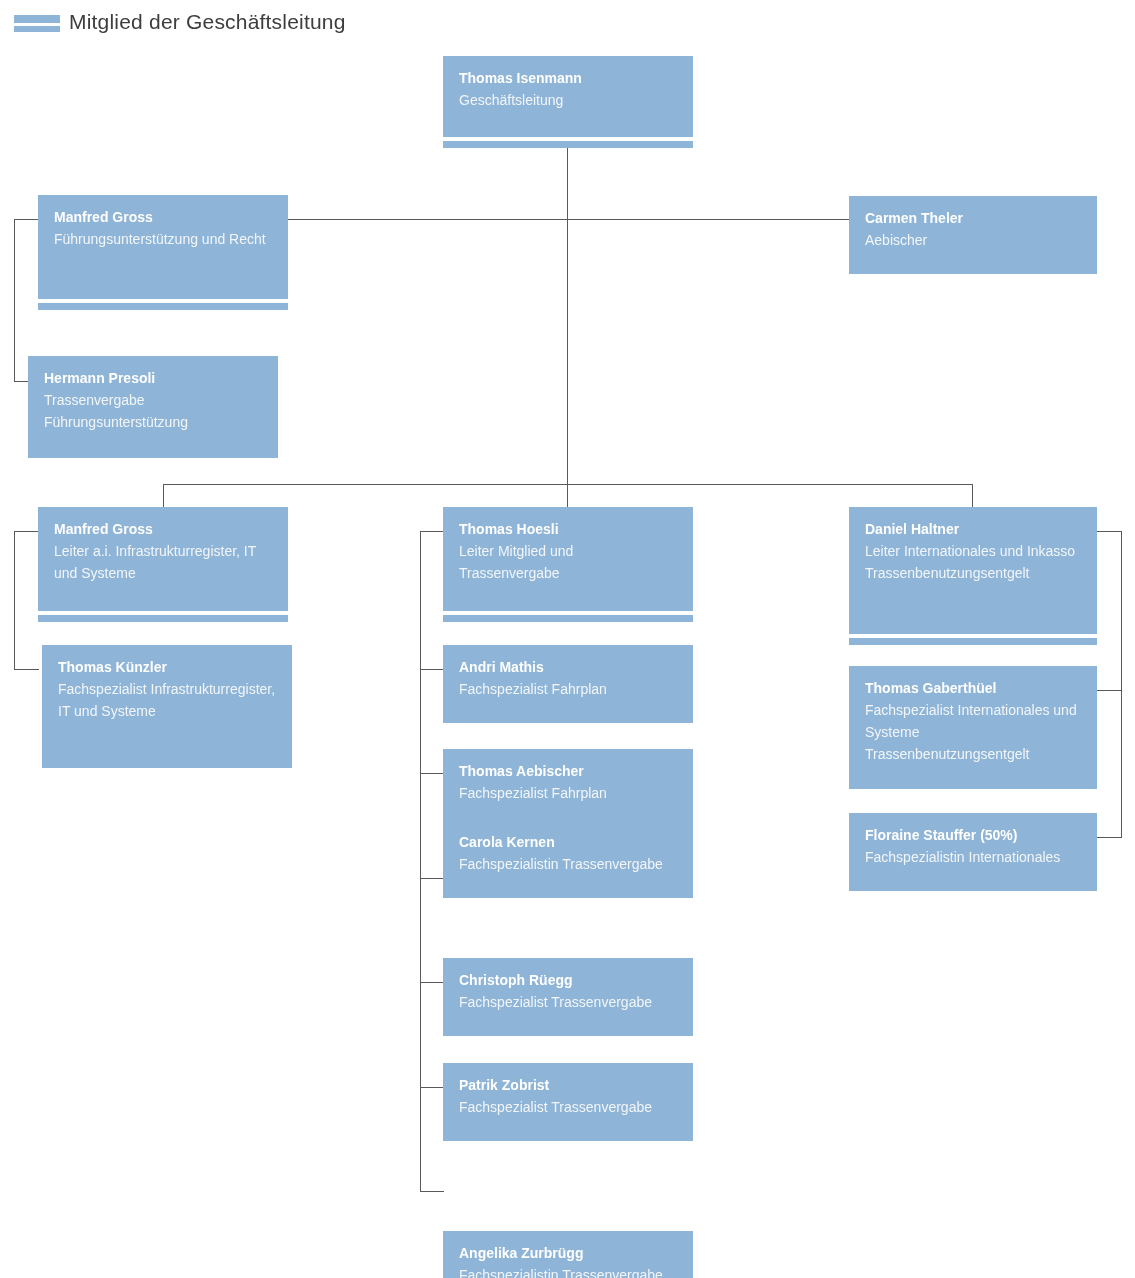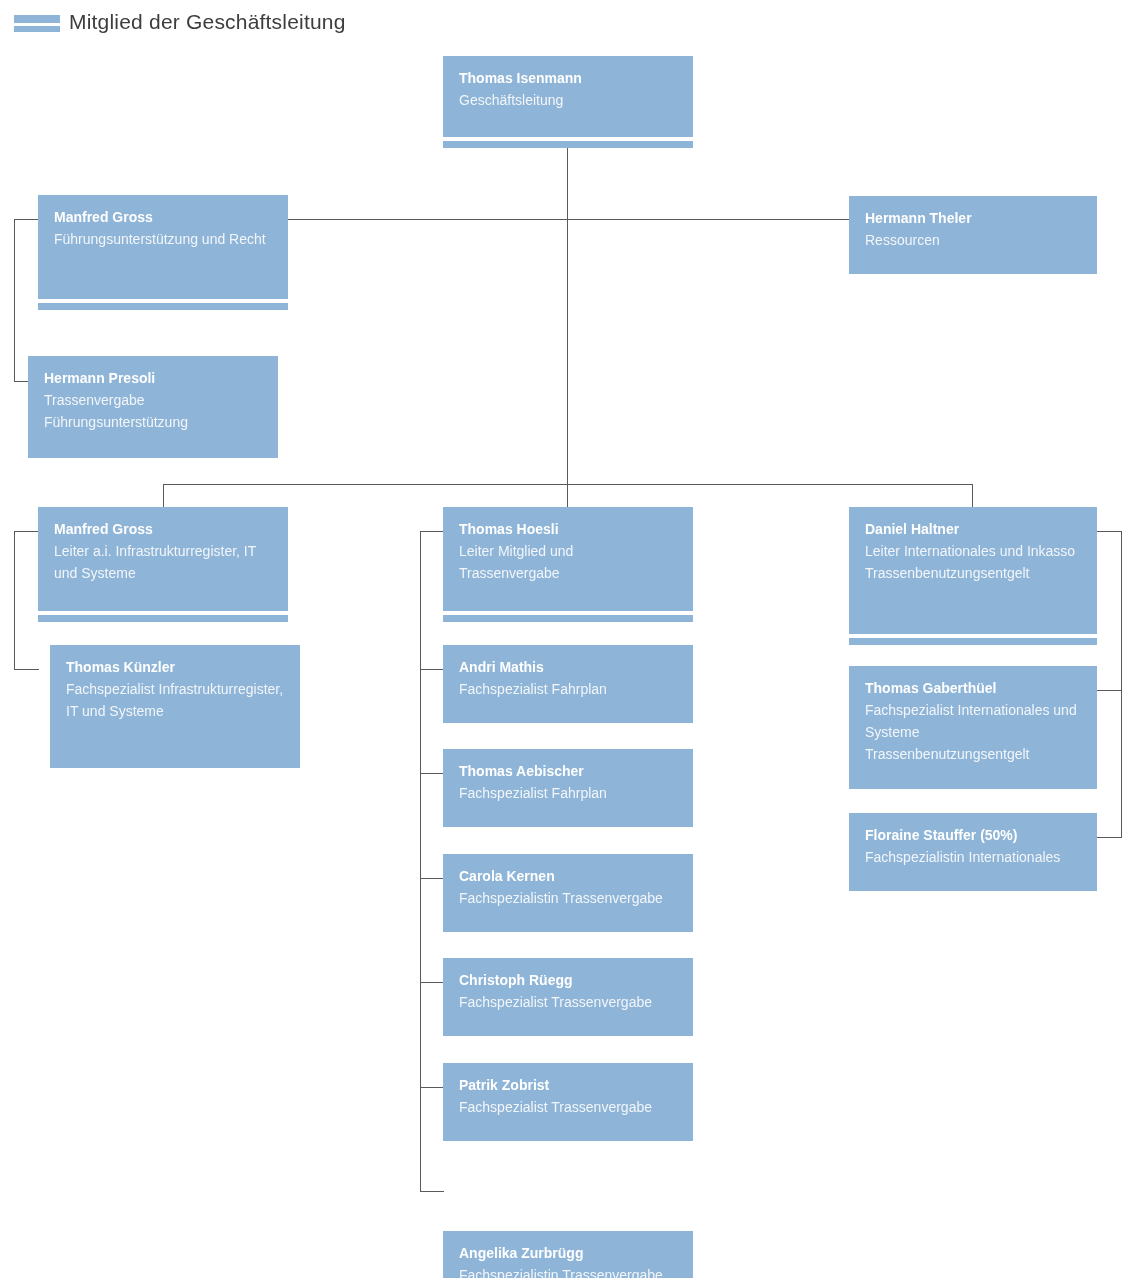--- a/index.html
+++ b/index.html
@@ -93,41 +93,41 @@
   <div class="node" style="left:38px;top:195px;width:250px">
     <div class="box" style="height:104px">
       <div class="nm">Manfred Gross</div>
       <div class="rl">Führungsunterstützung und Recht</div>
     </div>
     <div class="stripe"></div>
   </div>
 
   <div class="node" style="left:849px;top:196px;width:248px">
     <div class="box" style="height:78px">
-      <div class="nm">Hermann Theler</div>
-      <div class="rl">Ressourcen</div>
+      <div class="nm">Carmen Theler</div>
+      <div class="rl">Aebischer</div>
     </div>
   </div>
 
   <div class="node" style="left:28px;top:356px;width:250px">
     <div class="box" style="height:102px">
       <div class="nm">Hermann Presoli</div>
       <div class="rl">Trassenvergabe Führungsunterstützung</div>
     </div>
   </div>
 
   <div class="node" style="left:38px;top:507px;width:250px">
     <div class="box" style="height:104px">
       <div class="nm">Manfred Gross</div>
       <div class="rl">Leiter a.i. Infrastrukturregister, IT und Systeme</div>
     </div>
     <div class="stripe"></div>
   </div>
 
-  <div class="node" style="left:50px;top:645px;width:250px">
+  <div class="node" style="left:42px;top:645px;width:250px">
     <div class="box" style="height:123px">
       <div class="nm">Thomas Künzler</div>
       <div class="rl">Fachspezialist Infrastrukturregister, IT und Systeme</div>
     </div>
   </div>
 
   <div class="node" style="left:443px;top:507px;width:250px">
     <div class="box" style="height:104px">
       <div class="nm">Thomas Hoesli</div>
       <div class="rl">Leiter Mitglied und Trassenvergabe</div>
@@ -142,21 +142,21 @@
     </div>
   </div>
 
   <div class="node" style="left:443px;top:749px;width:250px">
     <div class="box" style="height:78px">
       <div class="nm">Thomas Aebischer</div>
       <div class="rl">Fachspezialist Fahrplan</div>
     </div>
   </div>
 
-  <div class="node" style="left:443px;top:854px;width:250px">
+  <div class="node" style="left:443px;top:820px;width:250px">
     <div class="box" style="height:78px">
       <div class="nm">Carola Kernen</div>
       <div class="rl">Fachspezialistin Trassenvergabe</div>
     </div>
   </div>
 
   <div class="node" style="left:443px;top:958px;width:250px">
     <div class="box" style="height:78px">
       <div class="nm">Christoph Rüegg</div>
       <div class="rl">Fachspezialist Trassenvergabe</div>

